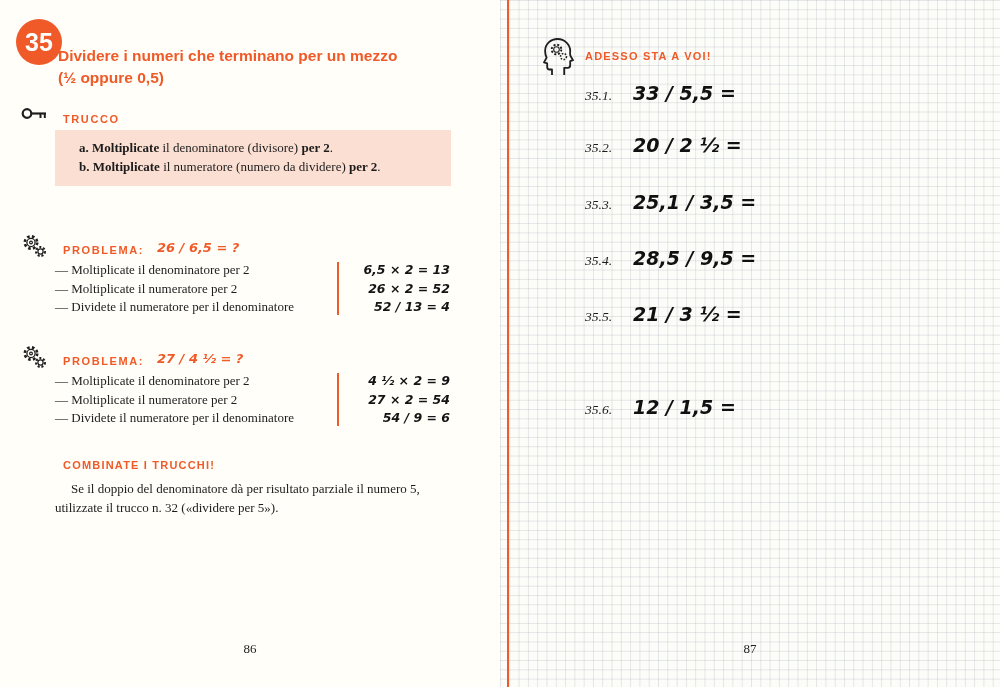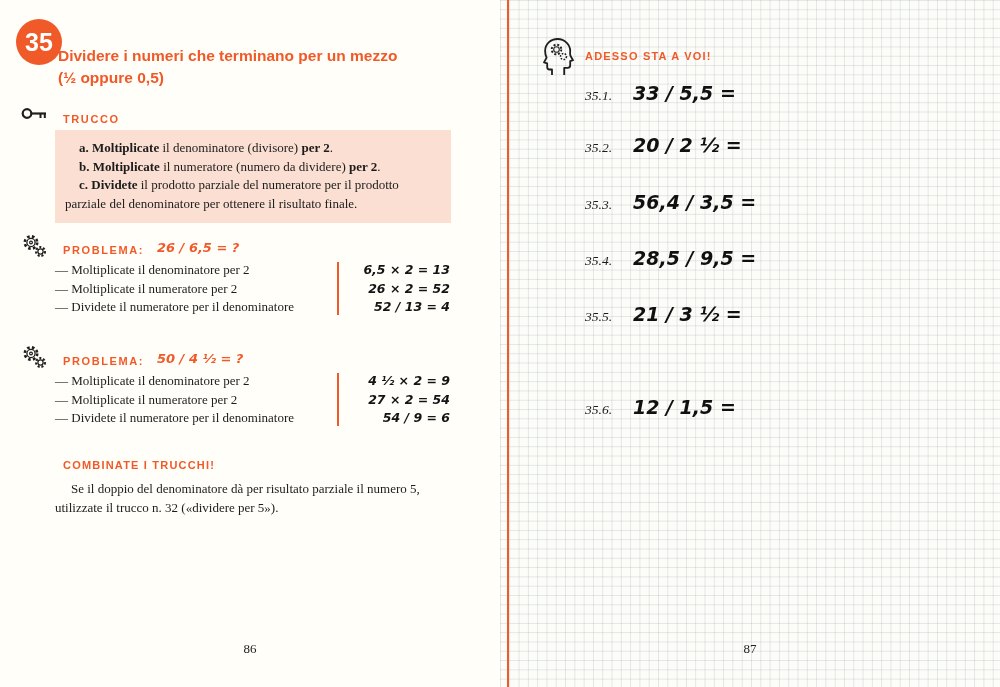--- a/index.html
+++ b/index.html
@@ -86,21 +86,20 @@
         <line x1="19.5" y1="8.5" x2="19.5" y2="13" stroke="#1f1f1f" stroke-width="2"></line>
         <line x1="23.8" y1="8.5" x2="23.8" y2="13" stroke="#1f1f1f" stroke-width="2"></line>
       </svg>
     </div>
 
     <div class="sec-header trucco-pos">TRUCCO</div>
 
     <div class="pink-box">
       <p class="step"><b>a.</b> <b>Moltiplicate</b><span> il denominatore (divisore) </span><b>per 2</b><span>.</span></p>
       <p class="step"><b>b.</b> <b>Moltiplicate</b><span> il numeratore (numero da dividere) </span><b>per 2</b><span>.</span></p>
-      <p class="step"><b>c.</b> <b>Dividete</b><span> il prodotto parziale del numeratore per il prodotto parziale del denominatore per ottenere il risultato finale.</span></p>
     </div>
 
     <div class="icon gear1-pos">
       <svg width="28" height="28" viewBox="0 0 28 28">
         <g fill="none" stroke="#1f1f1f">
           <circle cx="11" cy="10.5" r="6.2" stroke-width="2.6" stroke-dasharray="2.6 2.3"></circle>
           <circle cx="11" cy="10.5" r="4.1" stroke-width="1.3"></circle>
           <circle cx="11" cy="10.5" r="1.4" stroke-width="1.2"></circle>
           <circle cx="20.5" cy="19.5" r="4.4" stroke-width="2.2" stroke-dasharray="2 1.8"></circle>
           <circle cx="20.5" cy="19.5" r="2.6" stroke-width="1.2"></circle>
@@ -131,21 +130,21 @@
         <g fill="none" stroke="#1f1f1f">
           <circle cx="11" cy="10.5" r="6.2" stroke-width="2.6" stroke-dasharray="2.6 2.3"></circle>
           <circle cx="11" cy="10.5" r="4.1" stroke-width="1.3"></circle>
           <circle cx="11" cy="10.5" r="1.4" stroke-width="1.2"></circle>
           <circle cx="20.5" cy="19.5" r="4.4" stroke-width="2.2" stroke-dasharray="2 1.8"></circle>
           <circle cx="20.5" cy="19.5" r="2.6" stroke-width="1.2"></circle>
         </g>
       </svg>
     </div>
     <div class="prob-header p2h">
-      <span class="sec-header prob-label">PROBLEMA:</span><span class="hand eq">50 / 4 ½ = ?</span>
+      <span class="sec-header prob-label">PROBLEMA:</span><span class="hand eq">27 / 4 ½ = ?</span>
     </div>
     <div class="prob-rows p2r">
       <div class="divider"></div>
       <div class="prow">
         <span>— Moltiplicate il denominatore per 2</span>
         <span class="hand calc">4 ½ × 2 = 9</span>
       </div>
       <div class="prow">
         <span>— Moltiplicate il numeratore per 2</span>
         <span class="hand calc">27 × 2 = 54</span>
@@ -179,21 +178,21 @@
     <div class="ex ex0">
       <span class="ex-num">35.1.</span>
       <span class="hand ex-expr">33 / 5,5 =</span>
     </div>
     <div class="ex ex1">
       <span class="ex-num">35.2.</span>
       <span class="hand ex-expr">20 / 2 ½ =</span>
     </div>
     <div class="ex ex2">
       <span class="ex-num">35.3.</span>
-      <span class="hand ex-expr">56,4 / 3,5 =</span>
+      <span class="hand ex-expr">25,1 / 3,5 =</span>
     </div>
     <div class="ex ex3">
       <span class="ex-num">35.4.</span>
       <span class="hand ex-expr">28,5 / 9,5 =</span>
     </div>
     <div class="ex ex4">
       <span class="ex-num">35.5.</span>
       <span class="hand ex-expr">21 / 3 ½ =</span>
     </div>
     <div class="ex ex5">

